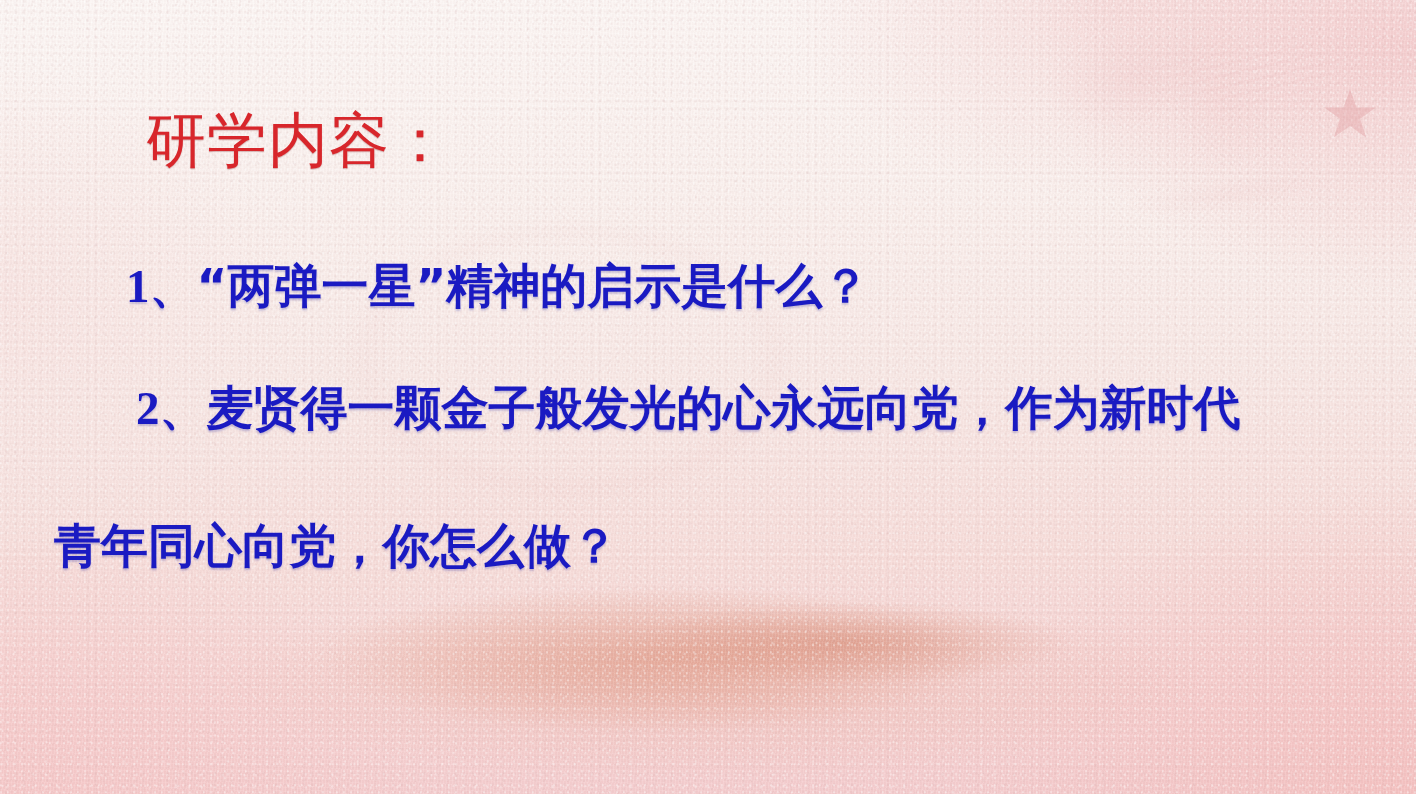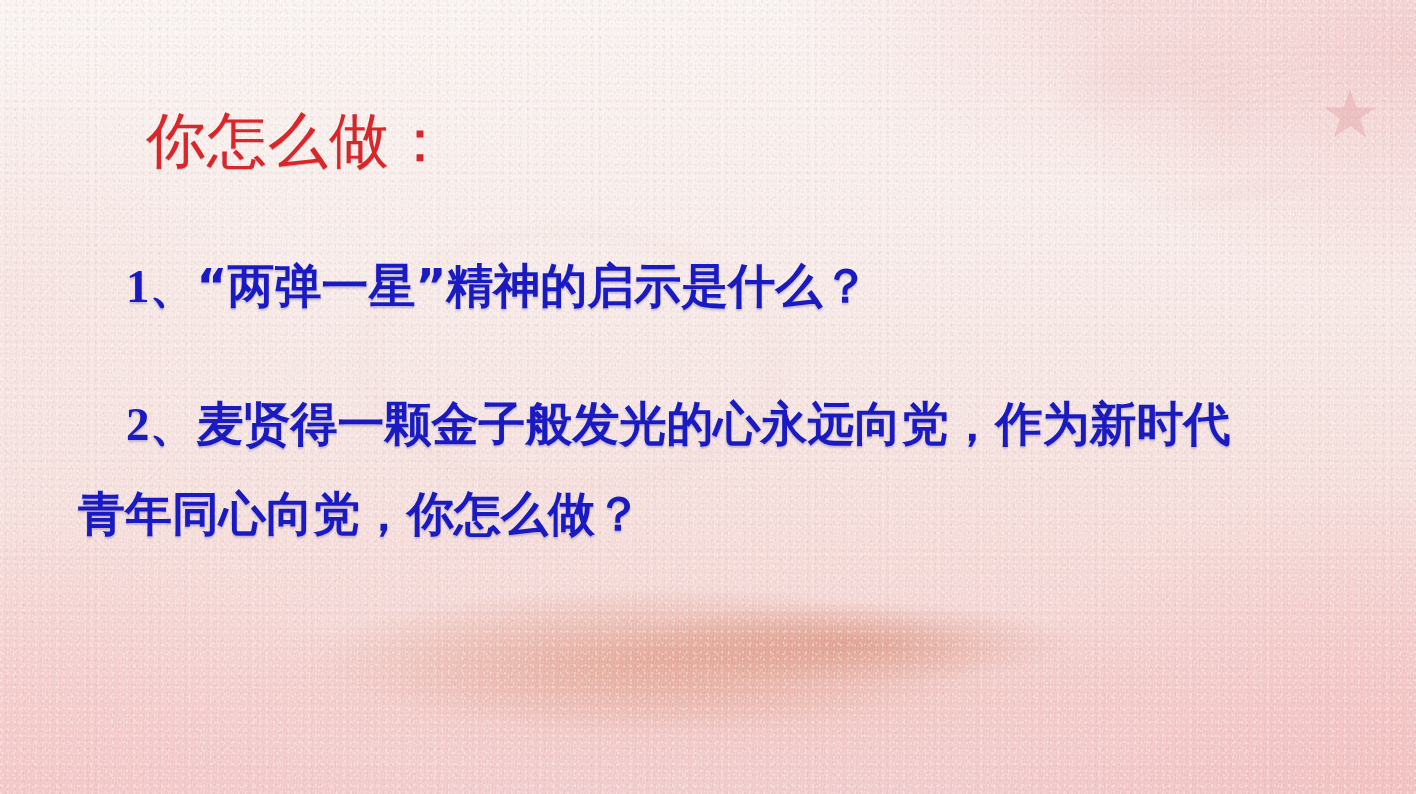--- a/index.html
+++ b/index.html
@@ -143,22 +143,22 @@
     text-shadow: 0 2px 2px rgba(25,25,150,0.22);
   }
 
   .q-line .num {
     font-family: "Liberation Serif", "DejaVu Serif", serif;
     font-weight: 700;
     font-size: 47px;
   }
 
   .q1 { position: absolute; left: 126px; top: 4px; text-align: right; }
-  .q2 { position: absolute; left: 126px; top: 126px; margin-top: 16px; }
-  .q3 { position: absolute; left: 54px;  top: 232px; margin-left: 24px; }
+  .q2 { position: absolute; left: 136px; top: 126px; }
+  .q3 { position: absolute; left: 54px;  top: 264px; }
 
 </style>
 </head>
 <body>
 
 <div class="slide">
 
   <div class="paper-grain"></div>
   <div class="paper-grain-2"></div>
 
@@ -167,21 +167,21 @@
   <div class="watermark wm-swirl-a"></div>
   <div class="watermark wm-wave"></div>
   <div class="watermark wm-star">
     <svg viewBox="0 0 100 100" aria-hidden="true">
       <polygon points="50,6 61.8,38.2 96,38.2 68,58.5 79,92 50,71.5 21,92 32,58.5 4,38.2 38.2,38.2" fill="#dd9498" opacity="0.85"></polygon>
     </svg>
   </div>
 
   <div class="content">
 
-    <div class="heading">你怎么做：</div>
+    <div class="heading">研学内容：</div>
 
     <div class="body-block">
 
       <div class="q-line q1">
         <span class="num">1</span><span class="sep">、</span><span class="txt">“两弹一星”精神的启示是什么？</span>
       </div>
 
       <div class="q-line q2">
         <span class="num">2</span><span class="sep">、</span><span class="txt">麦贤得一颗金子般发光的心永远向党，作为新时代</span>
       </div>

